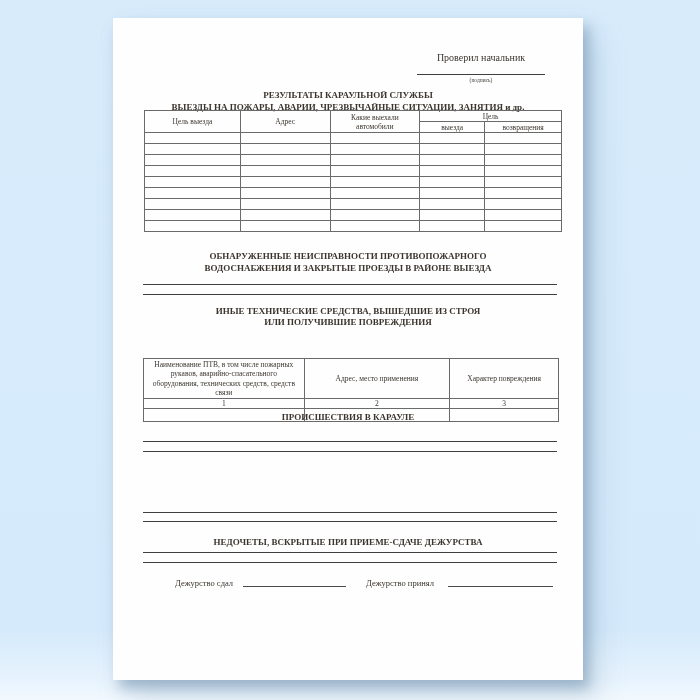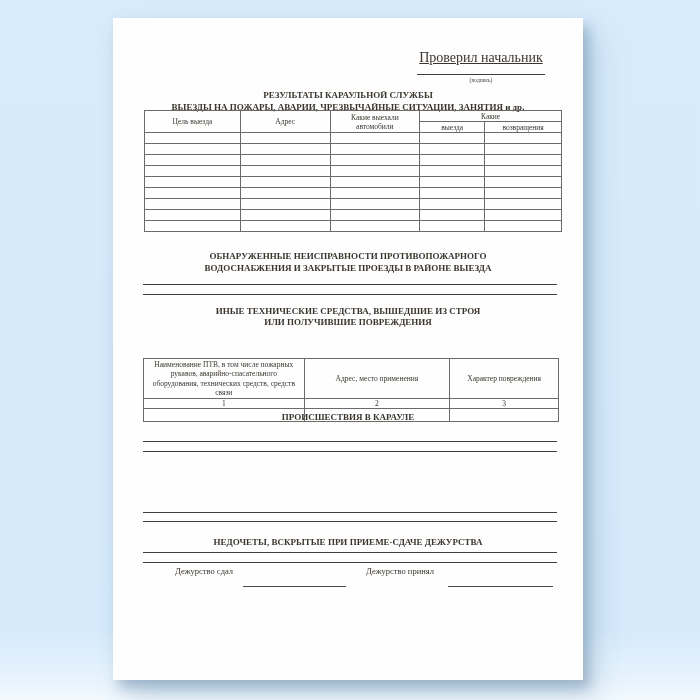--- a/index.html
+++ b/index.html
@@ -14,21 +14,21 @@
     position: absolute;
     left: 113px; top: 18px;
     width: 470px; height: 662px;
     background: #fefefe;
     box-shadow: 6px 8px 12px rgba(108, 139, 168, 0.50), 14px 18px 26px rgba(130, 160, 190, 0.28);
   }
   .abs { position: absolute; }
 
   
   .approval { top: 35px; right: 38px; width: 128px; text-align: center; }
-  .approval-label { font-size: 14px; line-height: 10px; white-space: nowrap; text-decoration: underline; }
+  .approval-label { font-size: 10px; line-height: 10px; white-space: nowrap; }
   .sig-line { height: 12px; border-bottom: 1px solid #3f3f3f; }
   .sig-caption { font-size: 5.5px; line-height: 8px; margin-top: 1px; color: #4a443d; }
 
   
   .heading { left: 0; width: 100%; text-align: center; font-weight: bold; font-size: 9px; line-height: 11.5px; }
   .heading div { white-space: nowrap; }
   .subheading { font-size: 8.2px; }
 
   
   .rule { left: 30px; width: 414px; height: 0; border-top: 1px solid #3f3f3f; }
@@ -48,21 +48,21 @@
   .trips-table { top: 92px; left: 31px; width: 418px; }
   .trips-table th { height: 11px; }
   .trips-table td { height: 11px; }
   .equip-table { top: 324px; left: 30px; width: 416px; margin-top: 16px; }
   .equip-table th.hdr { height: 40px; line-height: 9.3px; padding: 1px 4px; }
   .equip-table td.num { height: 10px; }
   .equip-table td.empty { height: 13px; }
 
   
   .footer { top: 557px; left: 0; width: 100%; height: 14px; font-size: 8.5px; }
-  .footer-label { position: absolute; bottom: 13px; white-space: nowrap; }
+  .footer-label { position: absolute; bottom: 1px; white-space: nowrap; }
   .footer-line { position: absolute; bottom: 2px; border-bottom: 1px solid #4a4a4a; height: 10px; }
   .fl1 { left: 62px; } .ul1 { left: 130px; width: 103px; }
   .fl2 { left: 253px; } .ul2 { left: 335px; width: 105px; }
 </style>
 </head>
 <body>
 
 <div class="paper">
 
   <div class="abs approval">
@@ -82,21 +82,21 @@
         <col style="width:21.5%">
         <col style="width:21.5%">
         <col style="width:15.6%">
         <col style="width:18.4%">
     </colgroup>
     <thead>
       <tr>
         <th rowspan="2">Цель выезда</th>
         <th rowspan="2">Адрес</th>
         <th rowspan="2">Какие выехали автомобили</th>
-        <th colspan="2">Какие</th>
+        <th colspan="2">Цель</th>
       </tr>
       <tr>
         <th>выезда</th>
         <th>возвращения</th>
       </tr>
     </thead>
     <tbody>
         <tr>
           <td></td>
           <td></td>

